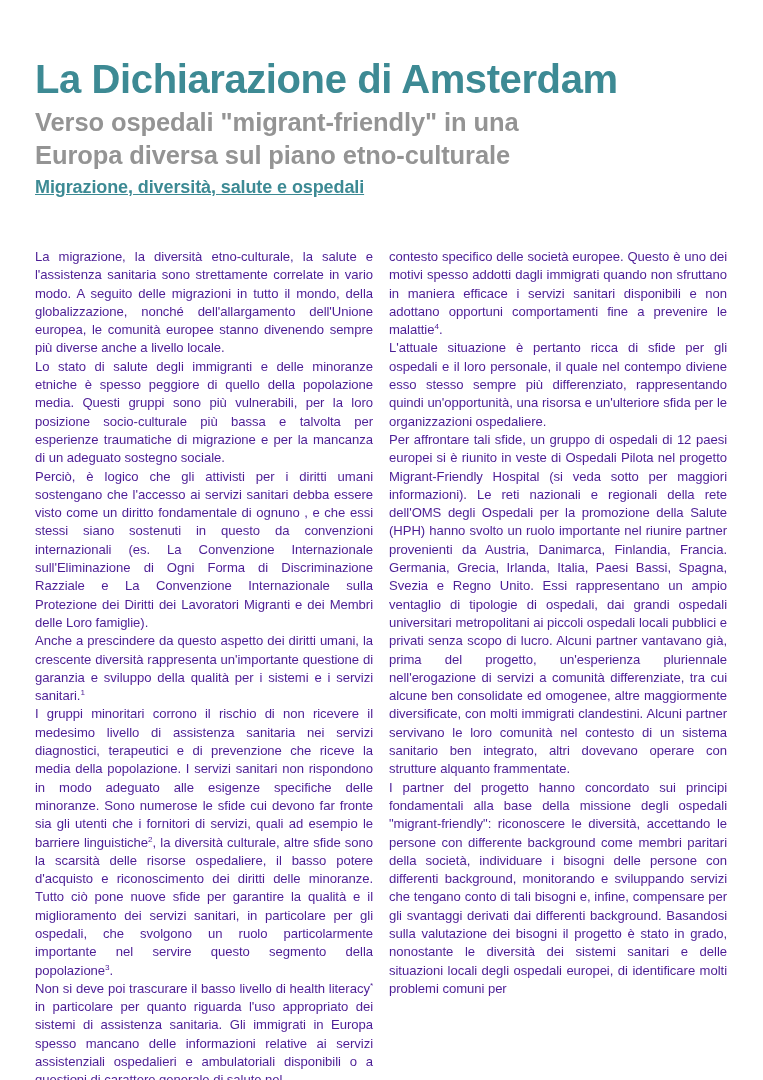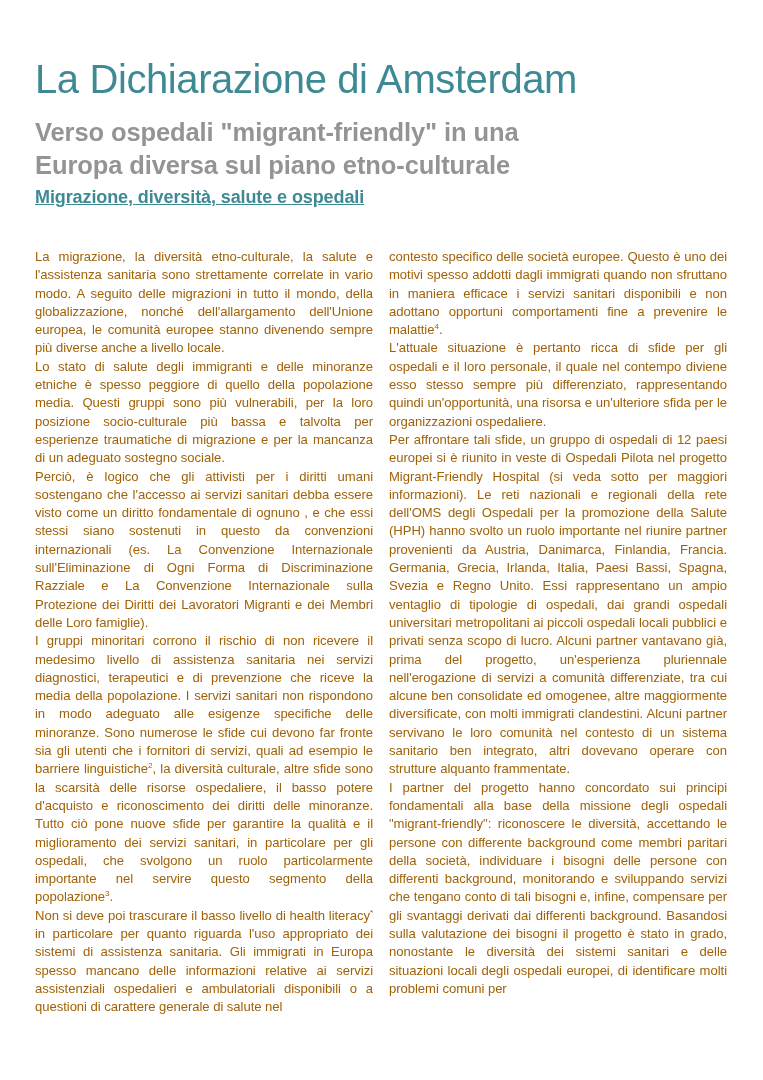--- a/index.html
+++ b/index.html
@@ -17,25 +17,25 @@
     -webkit-font-smoothing: antialiased;
   }
   .header {
     position: absolute;
     left: 35px;
     top: 58px;
     width: 692px;
   }
   .doc-title {
     font-size: 40px;
-    font-weight: normal;
+    font-weight: bold;
     color: #3d8a94;
     letter-spacing: -0.4px;
     line-height: 1.05;
-    margin: 0 0 16px 0;
+    margin: 0 0 6px 0;
     white-space: nowrap;
   }
   .doc-subtitle {
     font-size: 25.5px;
     font-weight: bold;
     color: #949494;
     line-height: 1.28;
     margin: 0 0 6px 0;
     letter-spacing: -0.1px;
   }
@@ -60,21 +60,21 @@
     display: flex;
     gap: 16px;
   }
   .col {
     width: 338px;
   }
   .col p {
     margin: 0;
     font-size: 13.1px;
     line-height: 18.3px;
-    color: #a16207;
+    color: #4c1d95;
     text-align: justify;
     text-justify: inter-word;
     hyphens: none;
     letter-spacing: -0.05px;
   }
   .col p:last-child {
     text-align: justify;
   }
   sup {
     font-size: 0.62em;
@@ -95,20 +95,21 @@
     </div>
     <h2 class="section-heading">Migrazione, diversità, salute e ospedali</h2>
   </div>
 
   <div class="columns">
 
     <div class="col">
       <p>La migrazione, la diversità etno-culturale, la salute e l'assistenza sanitaria sono strettamente correlate in vario modo. A seguito delle migrazioni in tutto il mondo, della globalizzazione, nonché dell'allargamento dell'Unione europea, le comunità europee stanno divenendo sempre più diverse anche a livello locale.</p>
       <p>Lo stato di salute degli immigranti e delle minoranze etniche è spesso peggiore di quello della popolazione media. Questi gruppi sono più vulnerabili, per la loro posizione socio-culturale più bassa e talvolta per esperienze traumatiche di migrazione e per la mancanza di un adeguato sostegno sociale.</p>
       <p>Perciò, è logico che gli attivisti per i diritti umani sostengano che l'accesso ai servizi sanitari debba essere visto come un diritto fondamentale di  ognuno , e che essi stessi siano sostenuti in questo da convenzioni internazionali (es. La Convenzione Internazionale sull'Eliminazione di Ogni Forma di Discriminazione Razziale e La Convenzione Internazionale sulla Protezione dei Diritti dei Lavoratori Migranti e dei Membri delle Loro famiglie).</p>
+      <p><span>Anche a prescindere da questo aspetto dei diritti umani, la crescente diversità rappresenta un'importante questione di garanzia e sviluppo della qualità per i sistemi e i servizi sanitari.</span><sup>1</sup></p>
       <p><span>I gruppi minoritari corrono il rischio di non ricevere il medesimo livello di assistenza sanitaria nei servizi diagnostici, terapeutici e di prevenzione che riceve la media della popolazione. I servizi sanitari non rispondono in modo adeguato alle esigenze specifiche delle minoranze. Sono numerose le sfide cui devono far fronte sia gli utenti che i fornitori di servizi, quali ad esempio le barriere linguistiche</span><sup>2</sup><span>, la diversità culturale, altre sfide sono la scarsità delle risorse ospedaliere, il basso potere d'acquisto e riconoscimento dei diritti delle minoranze. Tutto ciò pone nuove sfide per garantire la qualità e il miglioramento dei servizi sanitari, in particolare per gli ospedali, che svolgono un ruolo particolarmente importante nel servire questo segmento della popolazione</span><sup>3</sup><span>.</span></p>
       <p><span>Non si deve poi trascurare il basso livello di health literacy</span><sup>*</sup><span> in particolare per quanto riguarda l'uso appropriato dei sistemi di assistenza sanitaria. Gli immigrati in Europa spesso mancano delle informazioni relative ai servizi assistenziali ospedalieri e ambulatoriali disponibili o a questioni di carattere generale di salute nel</span></p>
     </div>
 
     <div class="col">
       <p><span>contesto specifico delle società europee. Questo è uno dei motivi spesso addotti dagli immigrati quando non sfruttano in maniera efficace i servizi sanitari disponibili e non adottano opportuni comportamenti fine a prevenire le malattie</span><sup>4</sup><span>.</span></p>
       <p>L'attuale situazione è pertanto ricca di sfide per gli ospedali e il loro personale, il quale nel contempo diviene esso stesso sempre più differenziato, rappresentando quindi un'opportunità, una risorsa e un'ulteriore sfida per le organizzazioni ospedaliere.</p>
       <p>Per affrontare tali sfide, un gruppo di ospedali di 12 paesi europei si è riunito in veste di Ospedali Pilota nel progetto Migrant-Friendly Hospital (si veda sotto per maggiori informazioni). Le reti nazionali e regionali della rete dell'OMS degli Ospedali per la promozione della Salute (HPH) hanno svolto un ruolo importante nel riunire partner provenienti da Austria, Danimarca, Finlandia, Francia. Germania, Grecia, Irlanda, Italia, Paesi Bassi, Spagna, Svezia e Regno Unito. Essi rappresentano un ampio ventaglio di tipologie di ospedali, dai grandi ospedali universitari metropolitani ai piccoli ospedali locali pubblici e privati senza scopo di lucro. Alcuni partner vantavano già, prima del progetto, un'esperienza pluriennale nell'erogazione di servizi a comunità differenziate, tra cui alcune ben consolidate ed omogenee, altre maggiormente diversificate, con molti immigrati clandestini. Alcuni partner servivano le loro comunità nel contesto di un sistema sanitario ben integrato, altri dovevano operare con strutture alquanto frammentate.</p>
       <p>I partner del progetto hanno concordato sui principi fondamentali alla base della missione degli ospedali "migrant-friendly": riconoscere le diversità, accettando le persone con differente background come membri paritari della società, individuare i bisogni delle persone con differenti background, monitorando e sviluppando servizi che tengano conto di tali bisogni e, infine, compensare per gli svantaggi derivati dai differenti background. Basandosi sulla valutazione dei bisogni il progetto è stato in grado, nonostante le diversità dei sistemi sanitari e delle situazioni locali degli ospedali europei, di identificare molti problemi comuni per</p>
     </div>

